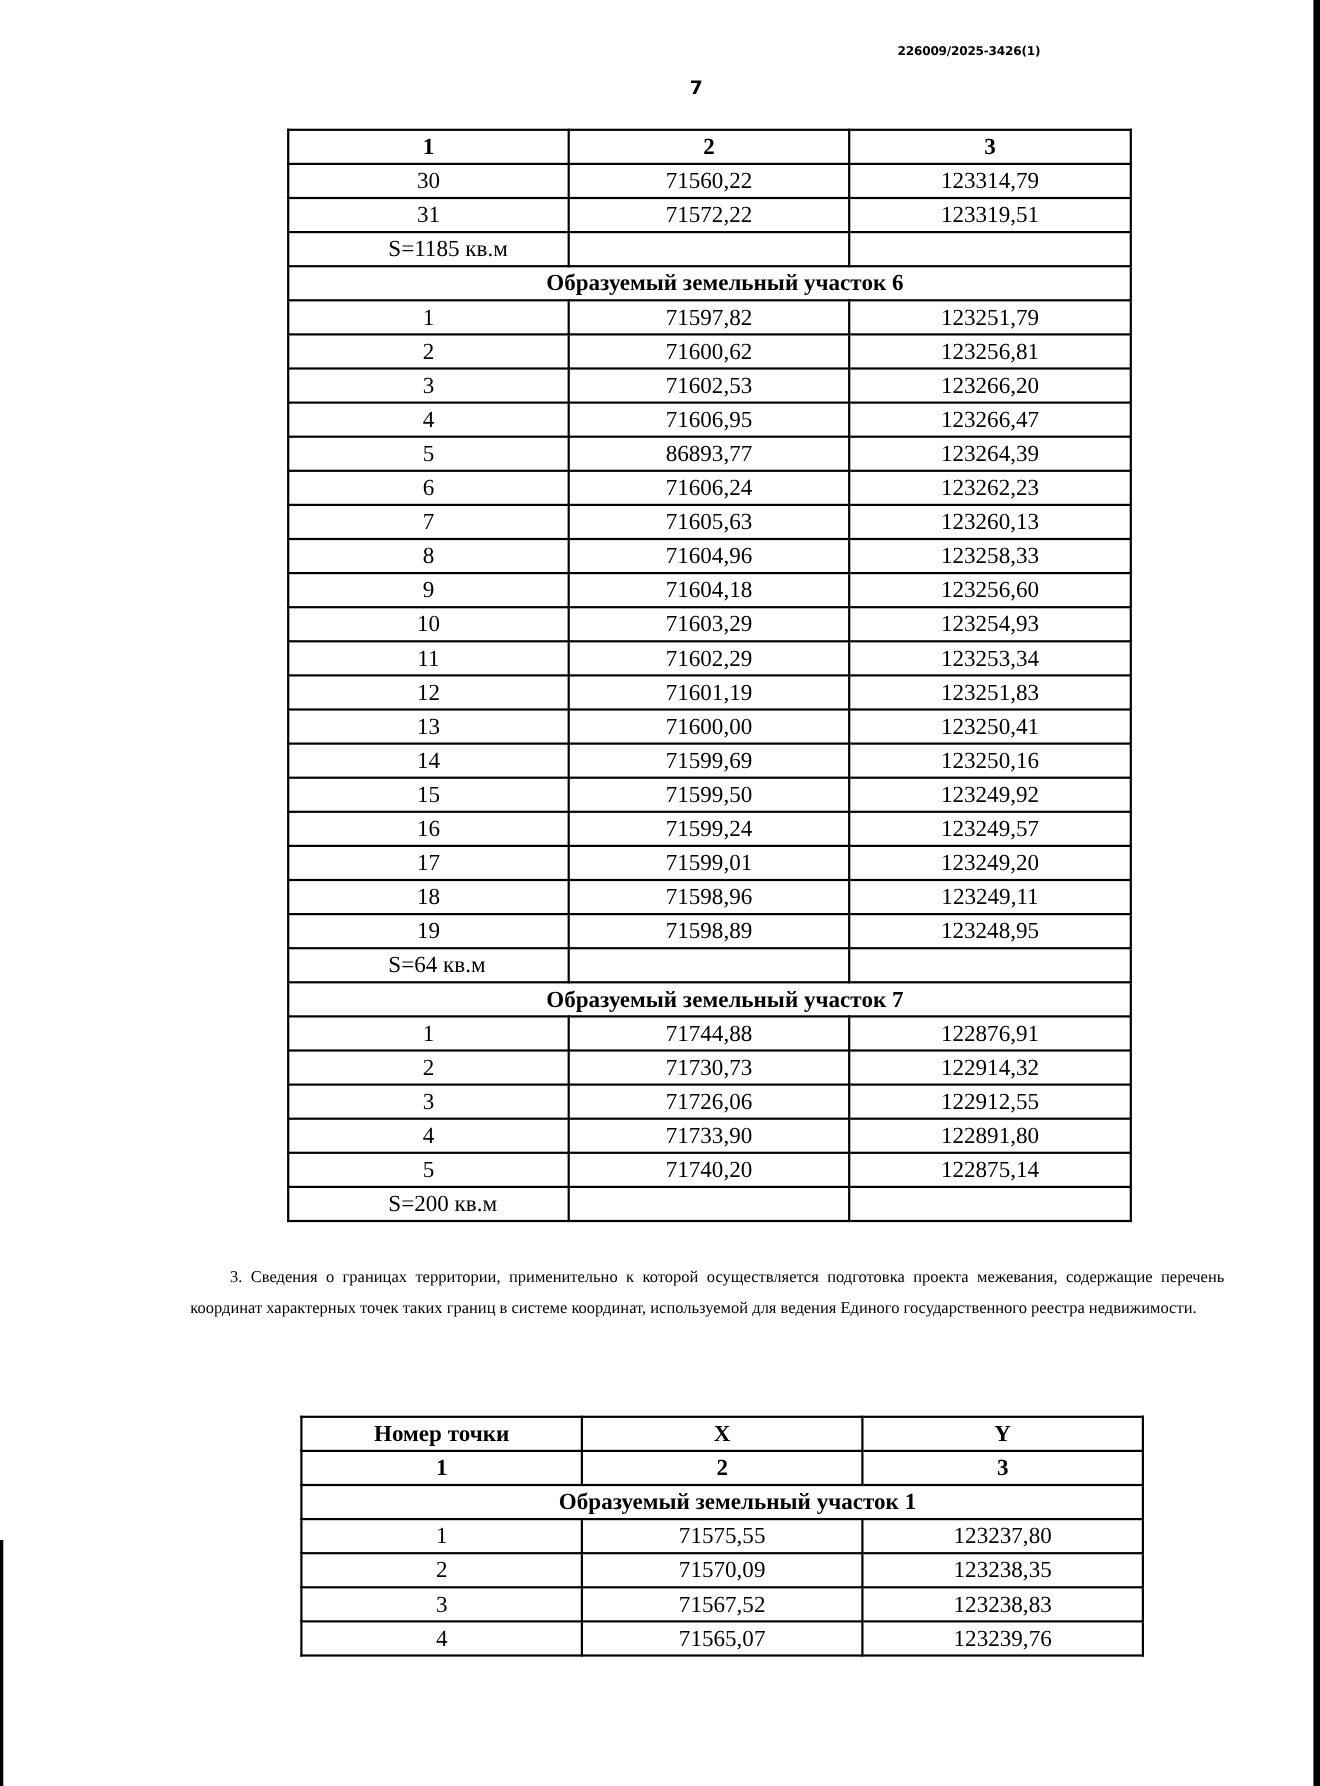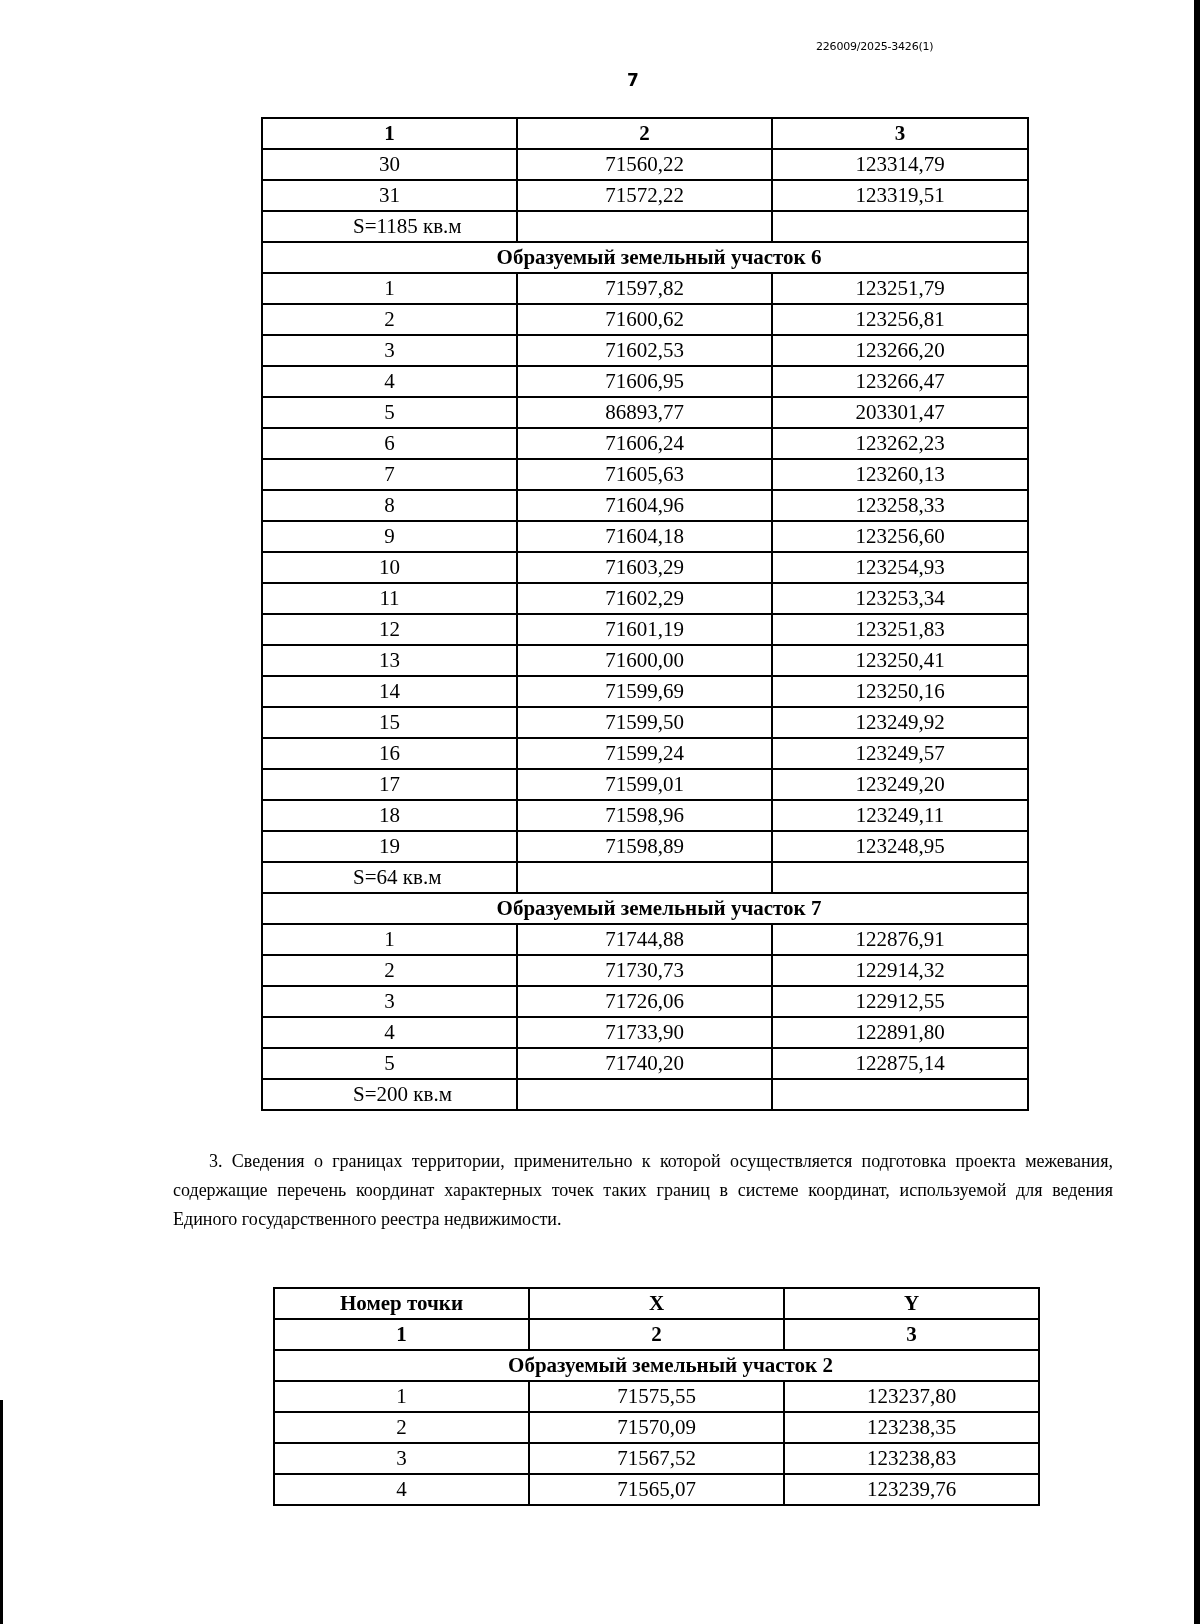--- a/index.html
+++ b/index.html
@@ -29,21 +29,21 @@
       top: 1400px;
       width: 3px;
       height: 224px;
       background: #000;
     }
     .doc-number {
       position: absolute;
       top: 40px;
       left: 816px;
       font-family: "DejaVu Sans", sans-serif;
-      font-weight: normal;
+      font-weight: bold;
       font-size: 11px;
       letter-spacing: -0.2px;
     }
     .page-number {
       position: absolute;
       top: 70px;
       left: 627px;
       font-family: "DejaVu Sans", sans-serif;
       font-weight: bold;
       font-size: 17px;
@@ -79,21 +79,21 @@
       width: 766px;
     }
     #table-top col.c1 { width: 255px; }
     #table-top col.c2 { width: 255px; }
     #table-top col.c3 { width: 256px; }
     .paragraph {
       position: absolute;
       left: 173px;
       top: 1147px;
       width: 940px;
-      font-size: 18px;
+      font-size: 15px;
       line-height: 29px;
       text-align: justify;
       text-indent: 36px;
     }
     #table-bottom {
       left: 273px;
       top: 1287px;
       width: 765px;
     }
     #table-bottom col.c1 { width: 255px; }
@@ -155,21 +155,21 @@
         <td>123266,20</td>
       </tr>
       <tr>
         <td>4</td>
         <td>71606,95</td>
         <td>123266,47</td>
       </tr>
       <tr>
         <td>5</td>
         <td>86893,77</td>
-        <td>203301,47</td>
+        <td>123264,39</td>
       </tr>
       <tr>
         <td>6</td>
         <td>71606,24</td>
         <td>123262,23</td>
       </tr>
       <tr>
         <td>7</td>
         <td>71605,63</td>
         <td>123260,13</td>
@@ -288,21 +288,21 @@
       <td>Номер точки</td>
       <td>X</td>
       <td>Y</td>
     </tr>
     <tr class="head">
       <td>1</td>
       <td>2</td>
       <td>3</td>
     </tr>
   <tr>
-        <td colspan="3" class="section">Образуемый земельный участок 2</td>
+        <td colspan="3" class="section">Образуемый земельный участок 1</td>
       </tr>
       <tr>
         <td>1</td>
         <td>71575,55</td>
         <td>123237,80</td>
       </tr>
       <tr>
         <td>2</td>
         <td>71570,09</td>
         <td>123238,35</td>

